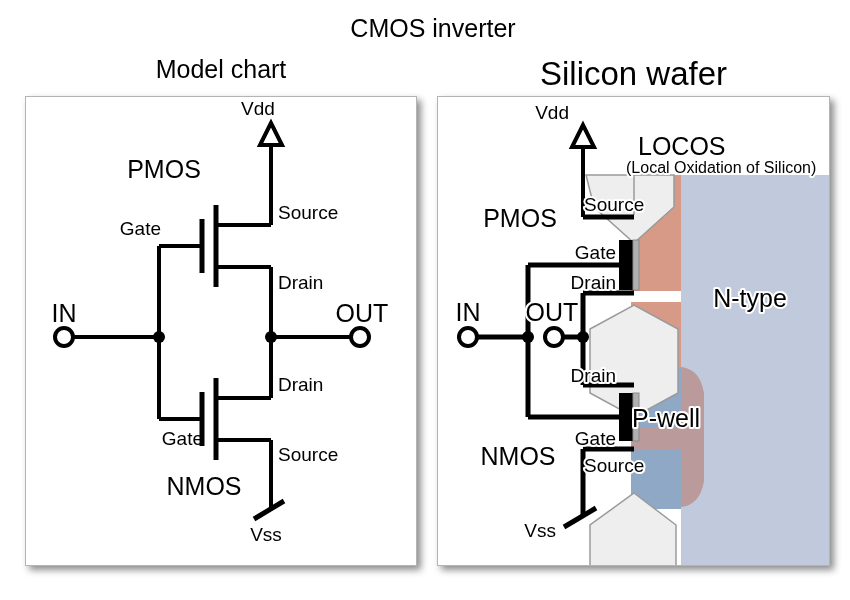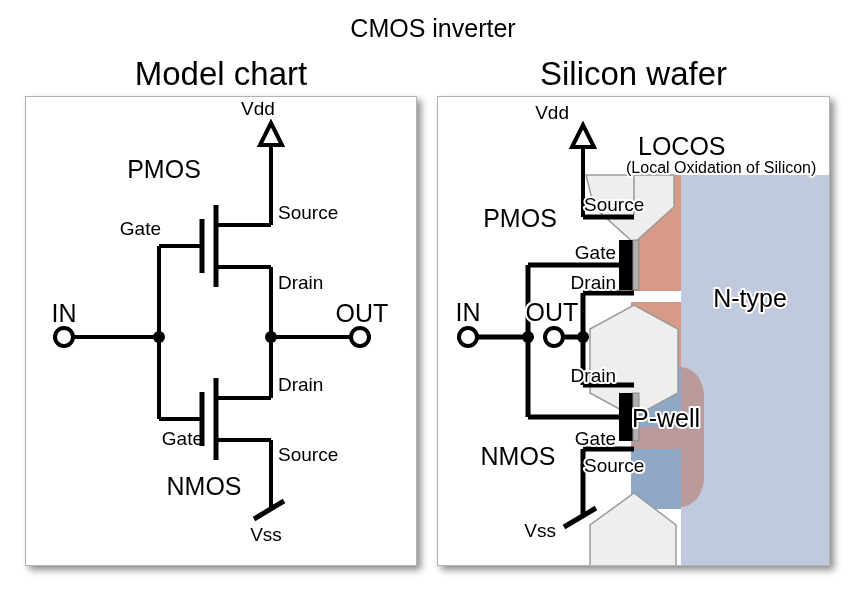--- a/index.html
+++ b/index.html
@@ -11,21 +11,21 @@
     overflow:hidden;
     position:relative;
   }
   #stage{position:absolute;left:0;top:0;width:850px;height:600px;}
 
   .title{
     position:absolute;text-align:center;white-space:nowrap;
     font-weight:400;color:#000;
   }
   #main-title{left:0;top:14px;width:850px;font-size:25px;padding-left:8px;}
-  #left-title{left:25px;top:55px;width:392px;font-size:33px;}
+  #left-title{left:25px;top:55px;width:392px;font-size:25px;}
   #right-title{left:437px;top:55px;width:393px;font-size:33px;}
 
   .panel{
     position:absolute;background:#fff;
     border:1px solid #b4b4b4;
     box-shadow:4px 4px 7px rgba(0,0,0,0.45);
   }
   #panel-left{left:25px;top:96px;width:390px;height:468px;}
   #panel-right{left:437px;top:96px;width:391px;height:468px;}
 

